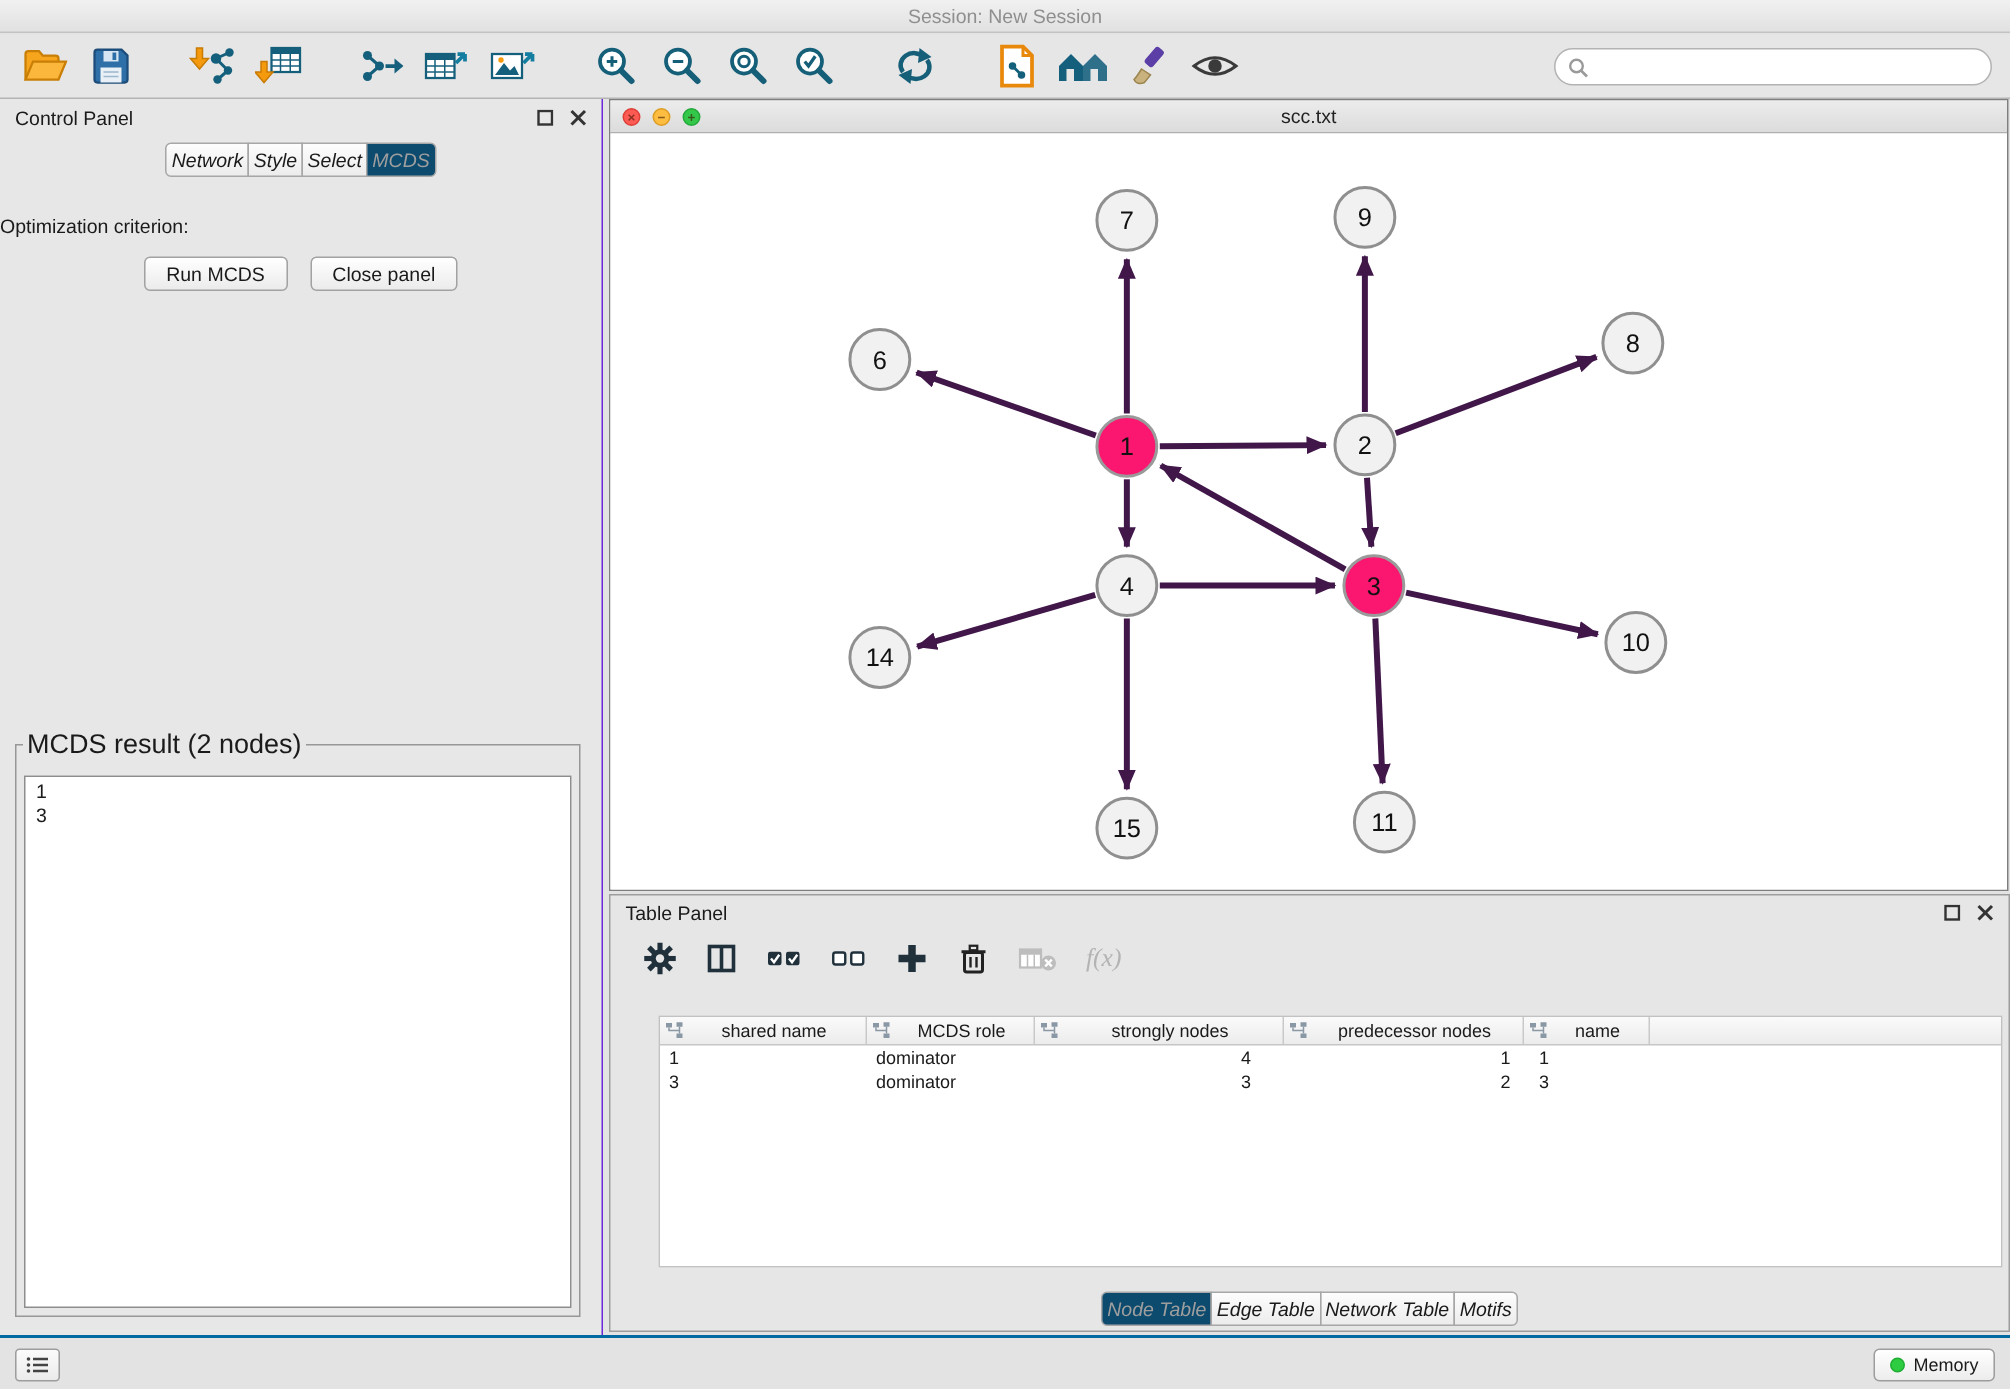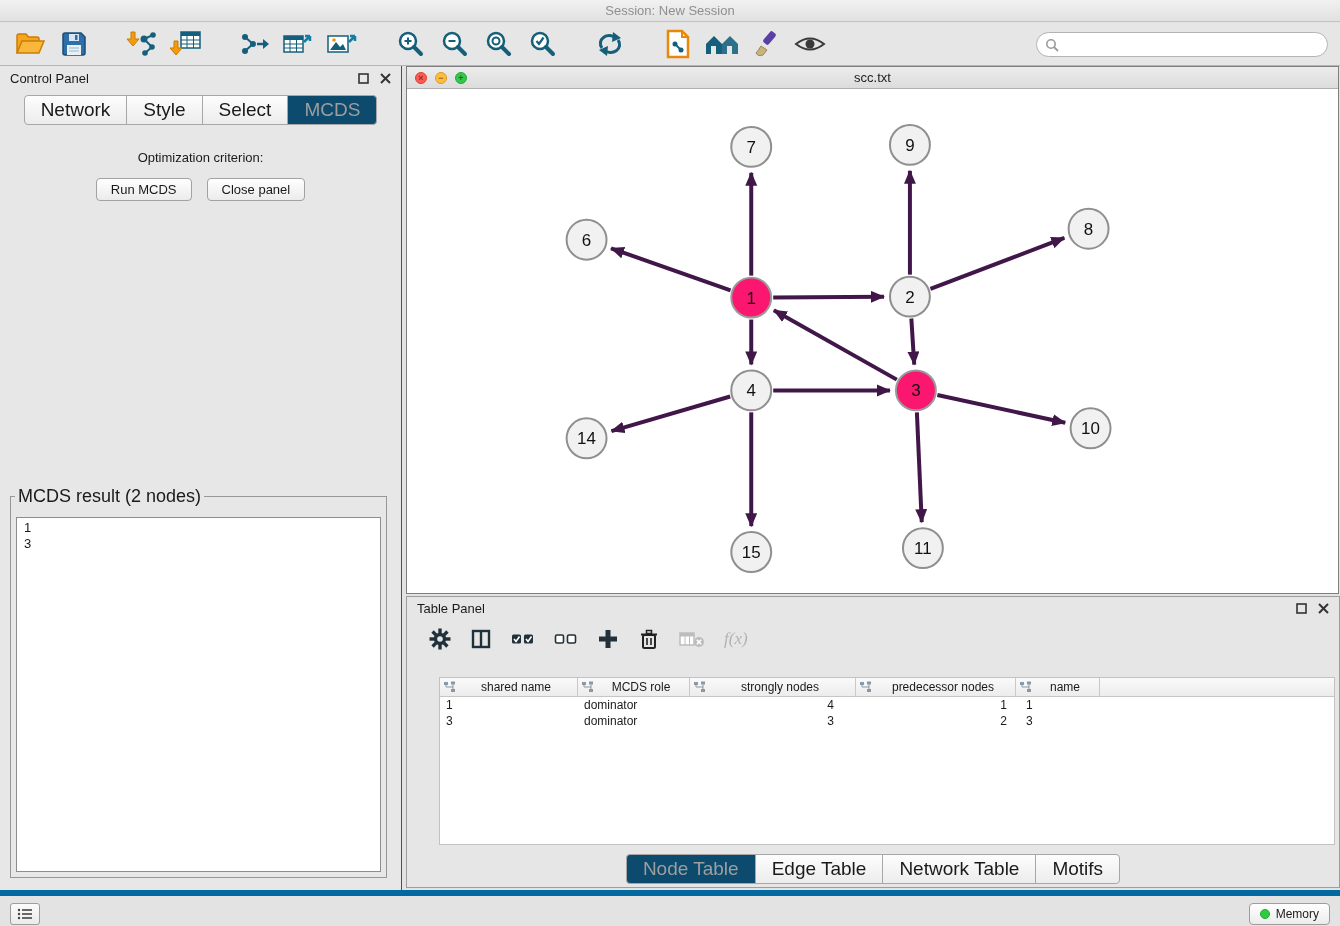--- a/index.html
+++ b/index.html
@@ -33,27 +33,27 @@
   .searchbox input { border:none; outline:none; background:transparent; width:250px; font-family:inherit; font-size:13px; }
   
   .control-panel {
     position:absolute; top:66px; left:0; width:402px; bottom:36px;
     background:#e7e7e7; border-right:1px solid #6d28d9;
   }
   .panel-header { height:26px; position:relative; line-height:26px; padding-left:10px; color:#1a1a1a; }
   .panel-icons { position:absolute; right:10px; top:7px; display:flex; gap:11px; align-items:center; }
   .seg-row { display:flex; justify-content:center; margin-top:3px; }
   .seg {
-    padding:3px 16px; border:1px solid #a7a7a7; margin-left:-1px;
-    background:linear-gradient(#fdfdfd,#ececec); font-size:19px; color:#1a1a1a;
+    padding:3px 3px; border:1px solid #a7a7a7; margin-left:-1px;
+    background:linear-gradient(#fdfdfd,#ececec); font-size:13px; color:#1a1a1a;font-style:italic;
   }
   .seg:first-child { border-radius:4px 0 0 4px; margin-left:0; }
   .seg:last-child  { border-radius:0 4px 4px 0; }
   .seg.selected { background:#0c4a6e; color:#9e9e9e; }
-  .opt-label { text-align:center; margin-top:25px; }
+  .opt-label { text-align:left; margin-top:25px; }
   .select-box {
     width:308px; height:23px; margin:10px auto 0; position:relative;
     background:#fff; border:1px solid #a8a8a8; border-radius:4px;
     display:flex; align-items:center; padding:0 22px 0 9px;
   }
   .spin { position:absolute; right:6px; top:4px; display:flex; flex-direction:column; gap:2px; }
   .spin i { display:block; width:0; height:0; border-left:4px solid transparent; border-right:4px solid transparent; }
   .spin .up   { border-bottom:5px solid #5e5e5e; }
   .spin .down { border-top:5px solid #5e5e5e; }
   .btnrow { display:flex; justify-content:center; gap:15px; margin-top:13px; }
@@ -102,21 +102,21 @@
     background:#fff; border:1px solid #c2c2c2; overflow:hidden;margin-left:20px;
   }
   .thead { display:flex; height:19px; background:linear-gradient(#fafafa,#ececec); border-bottom:1px solid #c6c6c6; }
   .th { display:flex; align-items:center; border-right:1px solid #c9c9c9; font-size:12px; padding:0 3px; }
   .th .lbl { flex:1; text-align:center; }
   .th.fill { border-right:none; flex:1; }
   .tr { display:flex; height:16px; line-height:16px; font-size:12px; }
   .td { padding:0 6px; overflow:hidden; white-space:nowrap; }
   .tp-tabs { position:absolute; bottom:3px; left:0; right:0; display:flex; justify-content:center; }
   
-  .statusbar { position:absolute; left:0; right:0; bottom:0; height:36px; background:#e3e3e3; border-top:6px solid #0369a1; }
+  .statusbar { position:absolute; left:0; right:0; bottom:0; height:36px; background:#e3e3e3; border-top:2px solid #0369a1; }
   .sb-left {
     position:absolute; left:10px; top:7px; width:30px; height:22px;
     border:1px solid #9d9d9d; border-radius:3px; background:linear-gradient(#fbfbfb,#ebebeb);
     display:flex; align-items:center; justify-content:center;
   }
   .memory-btn {
     position:absolute; right:10px; top:7px; height:22px;
     border:1px solid #9d9d9d; border-radius:4px; background:linear-gradient(#ffffff,#ececec);
     display:flex; align-items:center; gap:6px; padding:0 10px; font-size:12px; color:#1a1a1a;
   }

